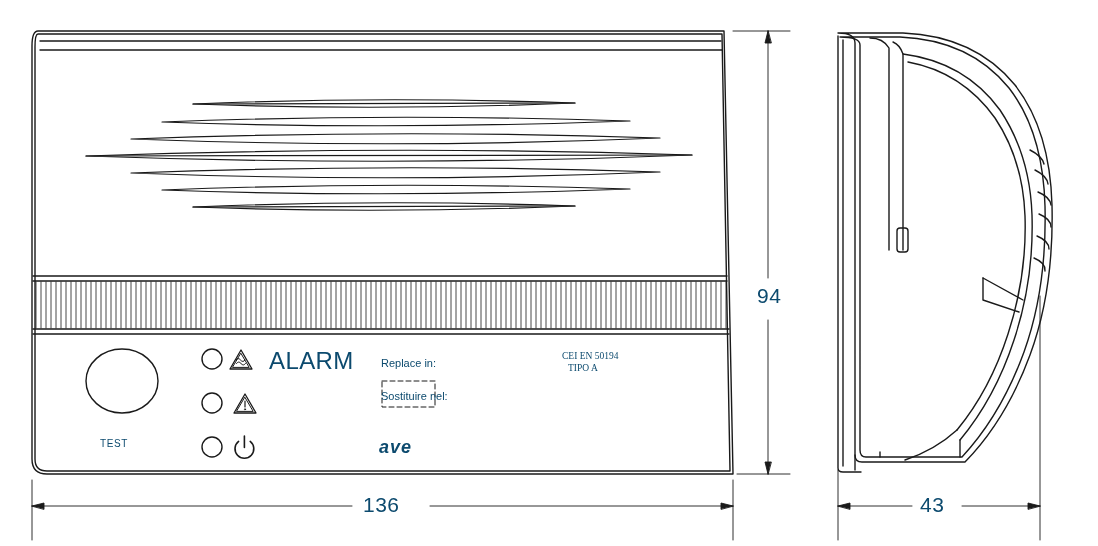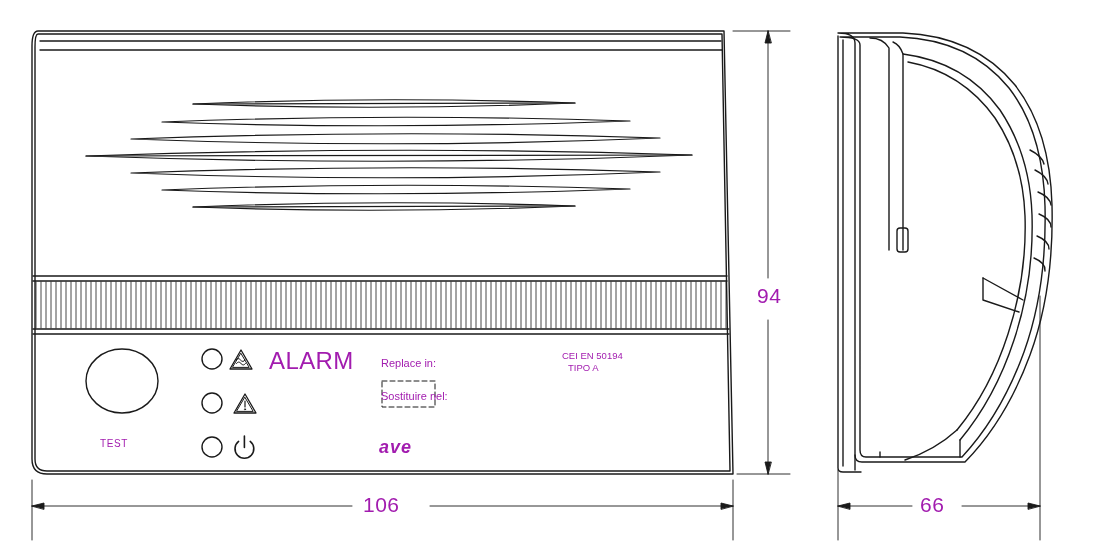--- a/index.html
+++ b/index.html
@@ -23,21 +23,21 @@
   }
   svg.drawing {
     position: absolute;
     left: 0; top: 0;
     width: 1098px;
     height: 546px;
   }
   .lbl {
     position: absolute;
     font-family: "Liberation Sans", sans-serif;
-    color: #a21caf;
+    color: #0c4a6e;
     white-space: pre;
     line-height: 1.15;
   }
   .dim-text {
     font-size: 21px;
     letter-spacing: 0.5px;
   }
   .alarm-text {
     font-size: 24px;
     letter-spacing: 0.4px;
@@ -46,20 +46,21 @@
     font-size: 10px;
     letter-spacing: 0.6px;
   }
   .small-text {
     font-size: 11px;
     line-height: 1.25;
   }
   .tiny-text {
     font-size: 9.5px;
     line-height: 1.3;
+    font-family: Liberation Serif, serif;
   }
   .brand-text {
     font-size: 18px;
     font-weight: 700;
     font-style: italic;
     letter-spacing: 1px;
   }
 </style>
 </head>
 <body>
@@ -349,19 +350,19 @@
   <div class="lbl small-text" style="left:381px; top:350px;margin-top:40px;">Sostituire nel:</div>
 
   <div class="lbl small-text" style="left:381px; top:357px;">Replace in:</div>
 
   <div class="lbl tiny-text" style="left:562px; top:350px;">CEI EN 50194</div>
 
   <div class="lbl tiny-text" style="left:568px; top:362px;text-align:right;">TIPO A</div>
 
   <div class="lbl brand-text" style="left:379px; top:437px;">ave</div>
 
-  <div class="lbl dim-text" style="left:363px; top:493px;">106</div>
+  <div class="lbl dim-text" style="left:363px; top:493px;">136</div>
 
   <div class="lbl dim-text" style="left:757px; top:284px;">94</div>
 
-  <div class="lbl dim-text" style="left:920px; top:493px;">66</div>
+  <div class="lbl dim-text" style="left:920px; top:493px;">43</div>
 
 </div>
 
 </body></html>

